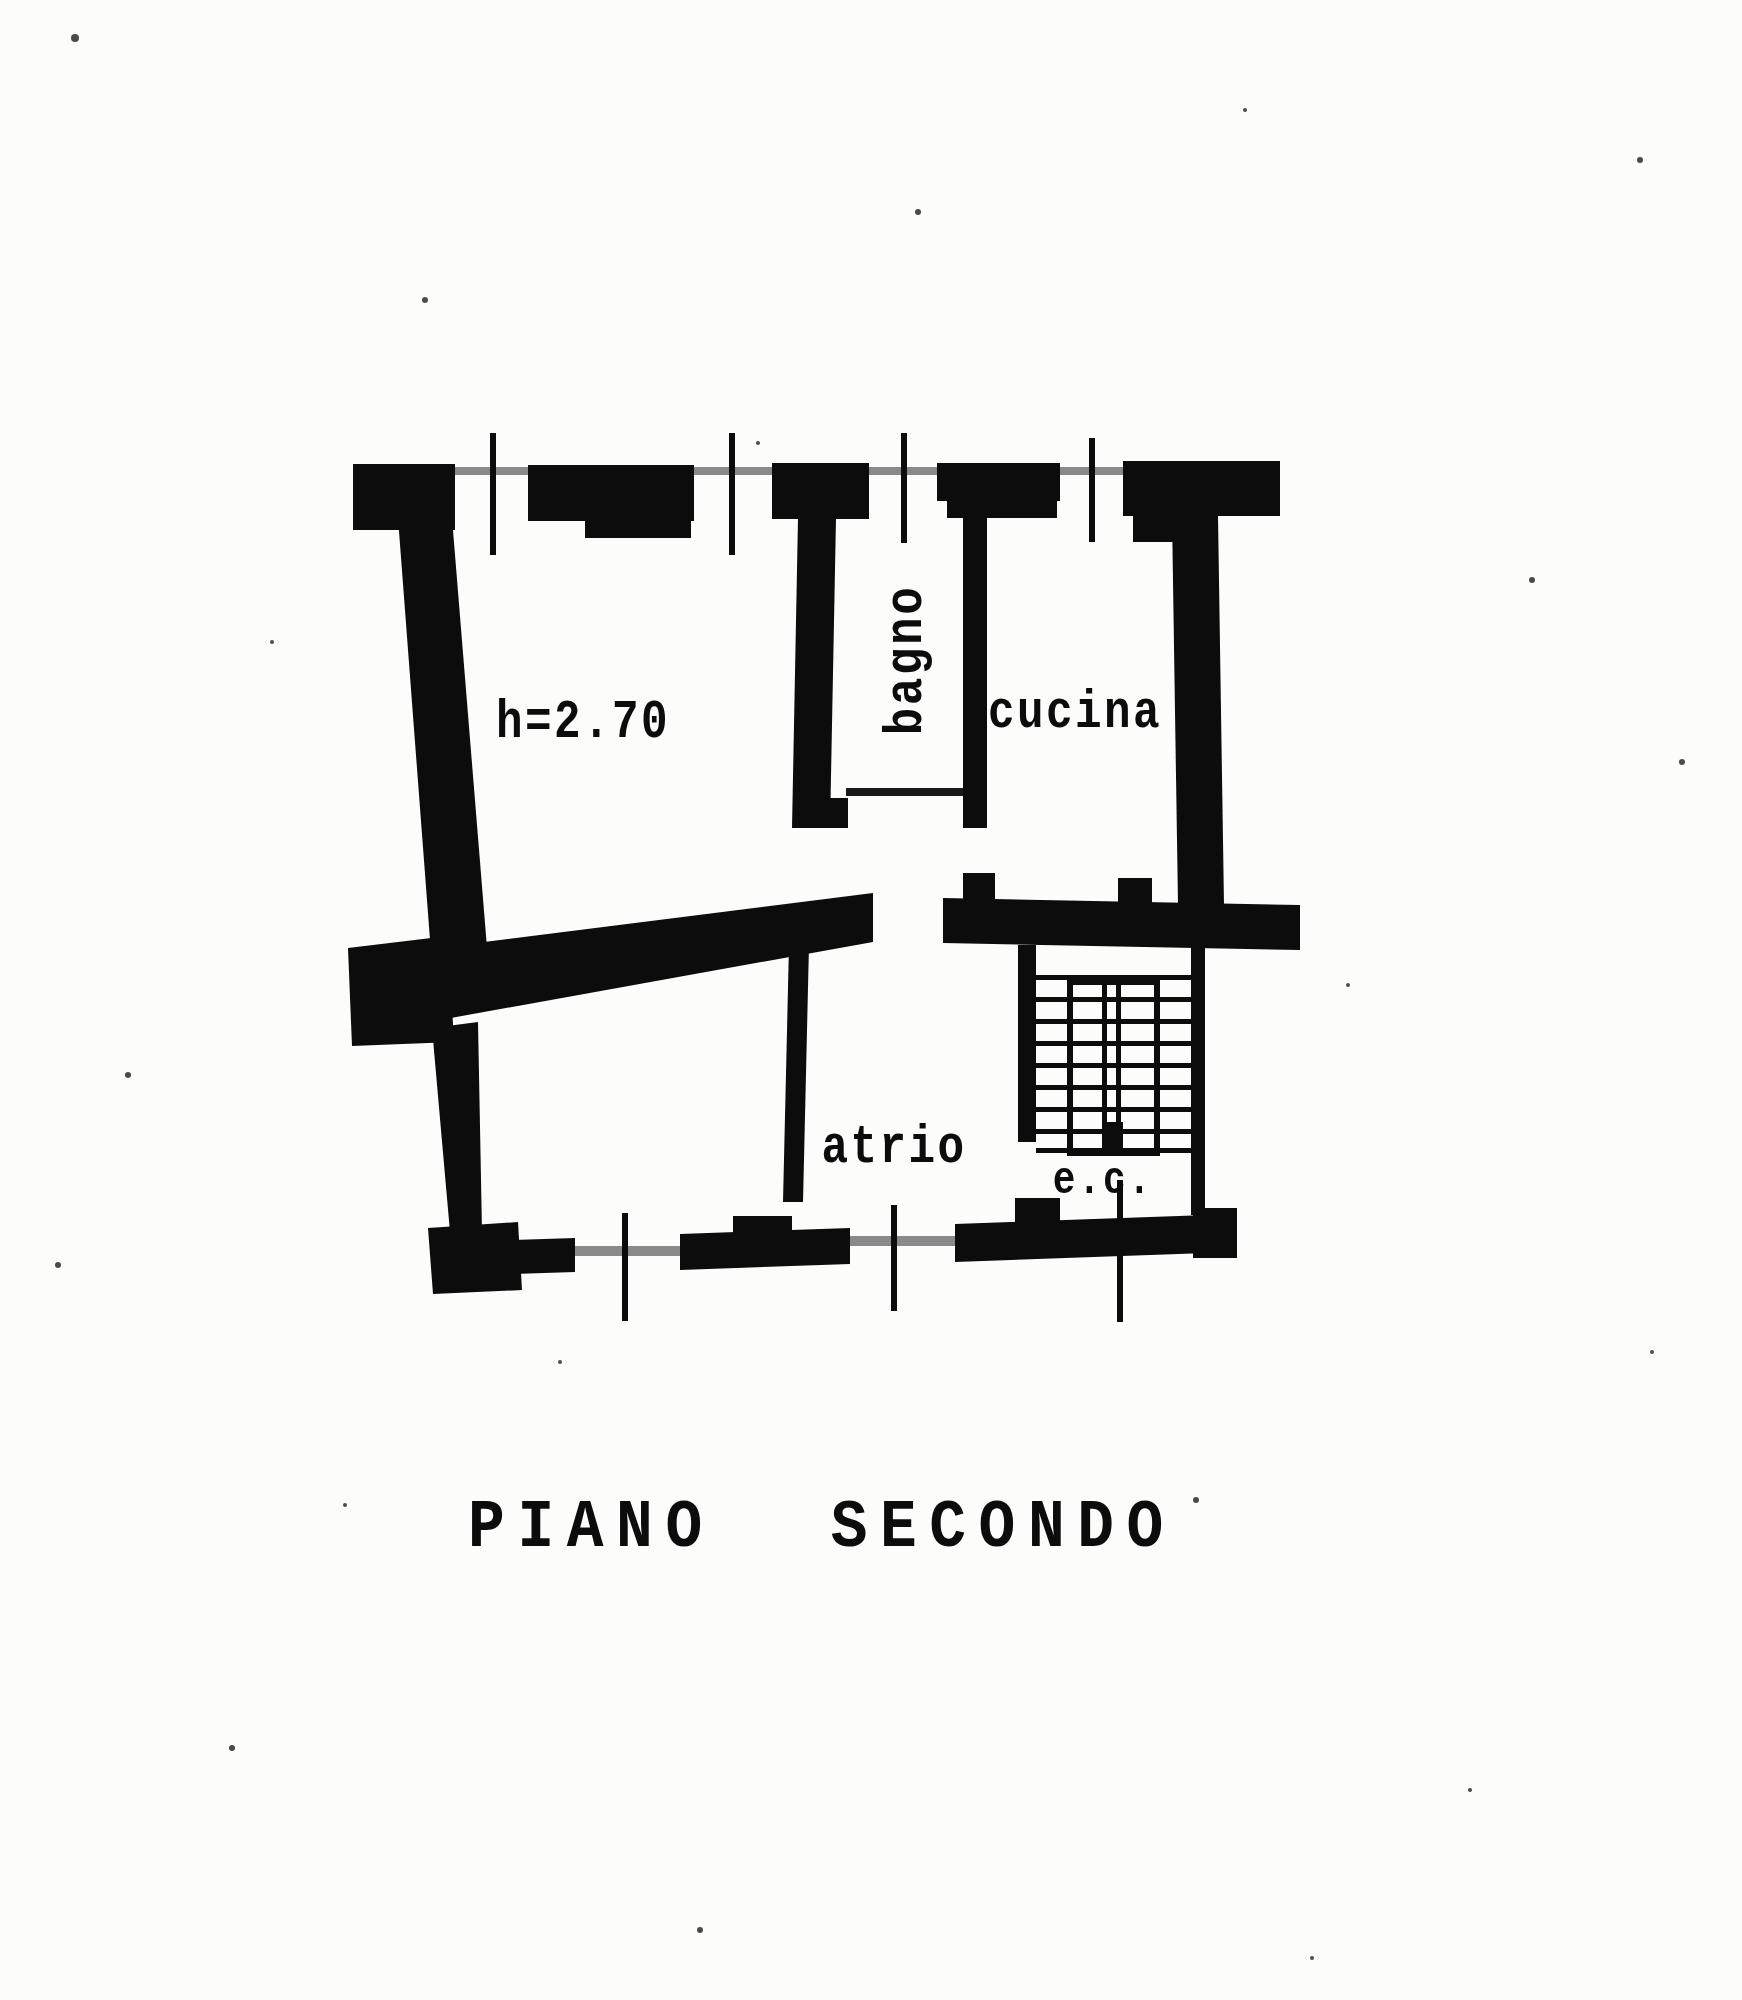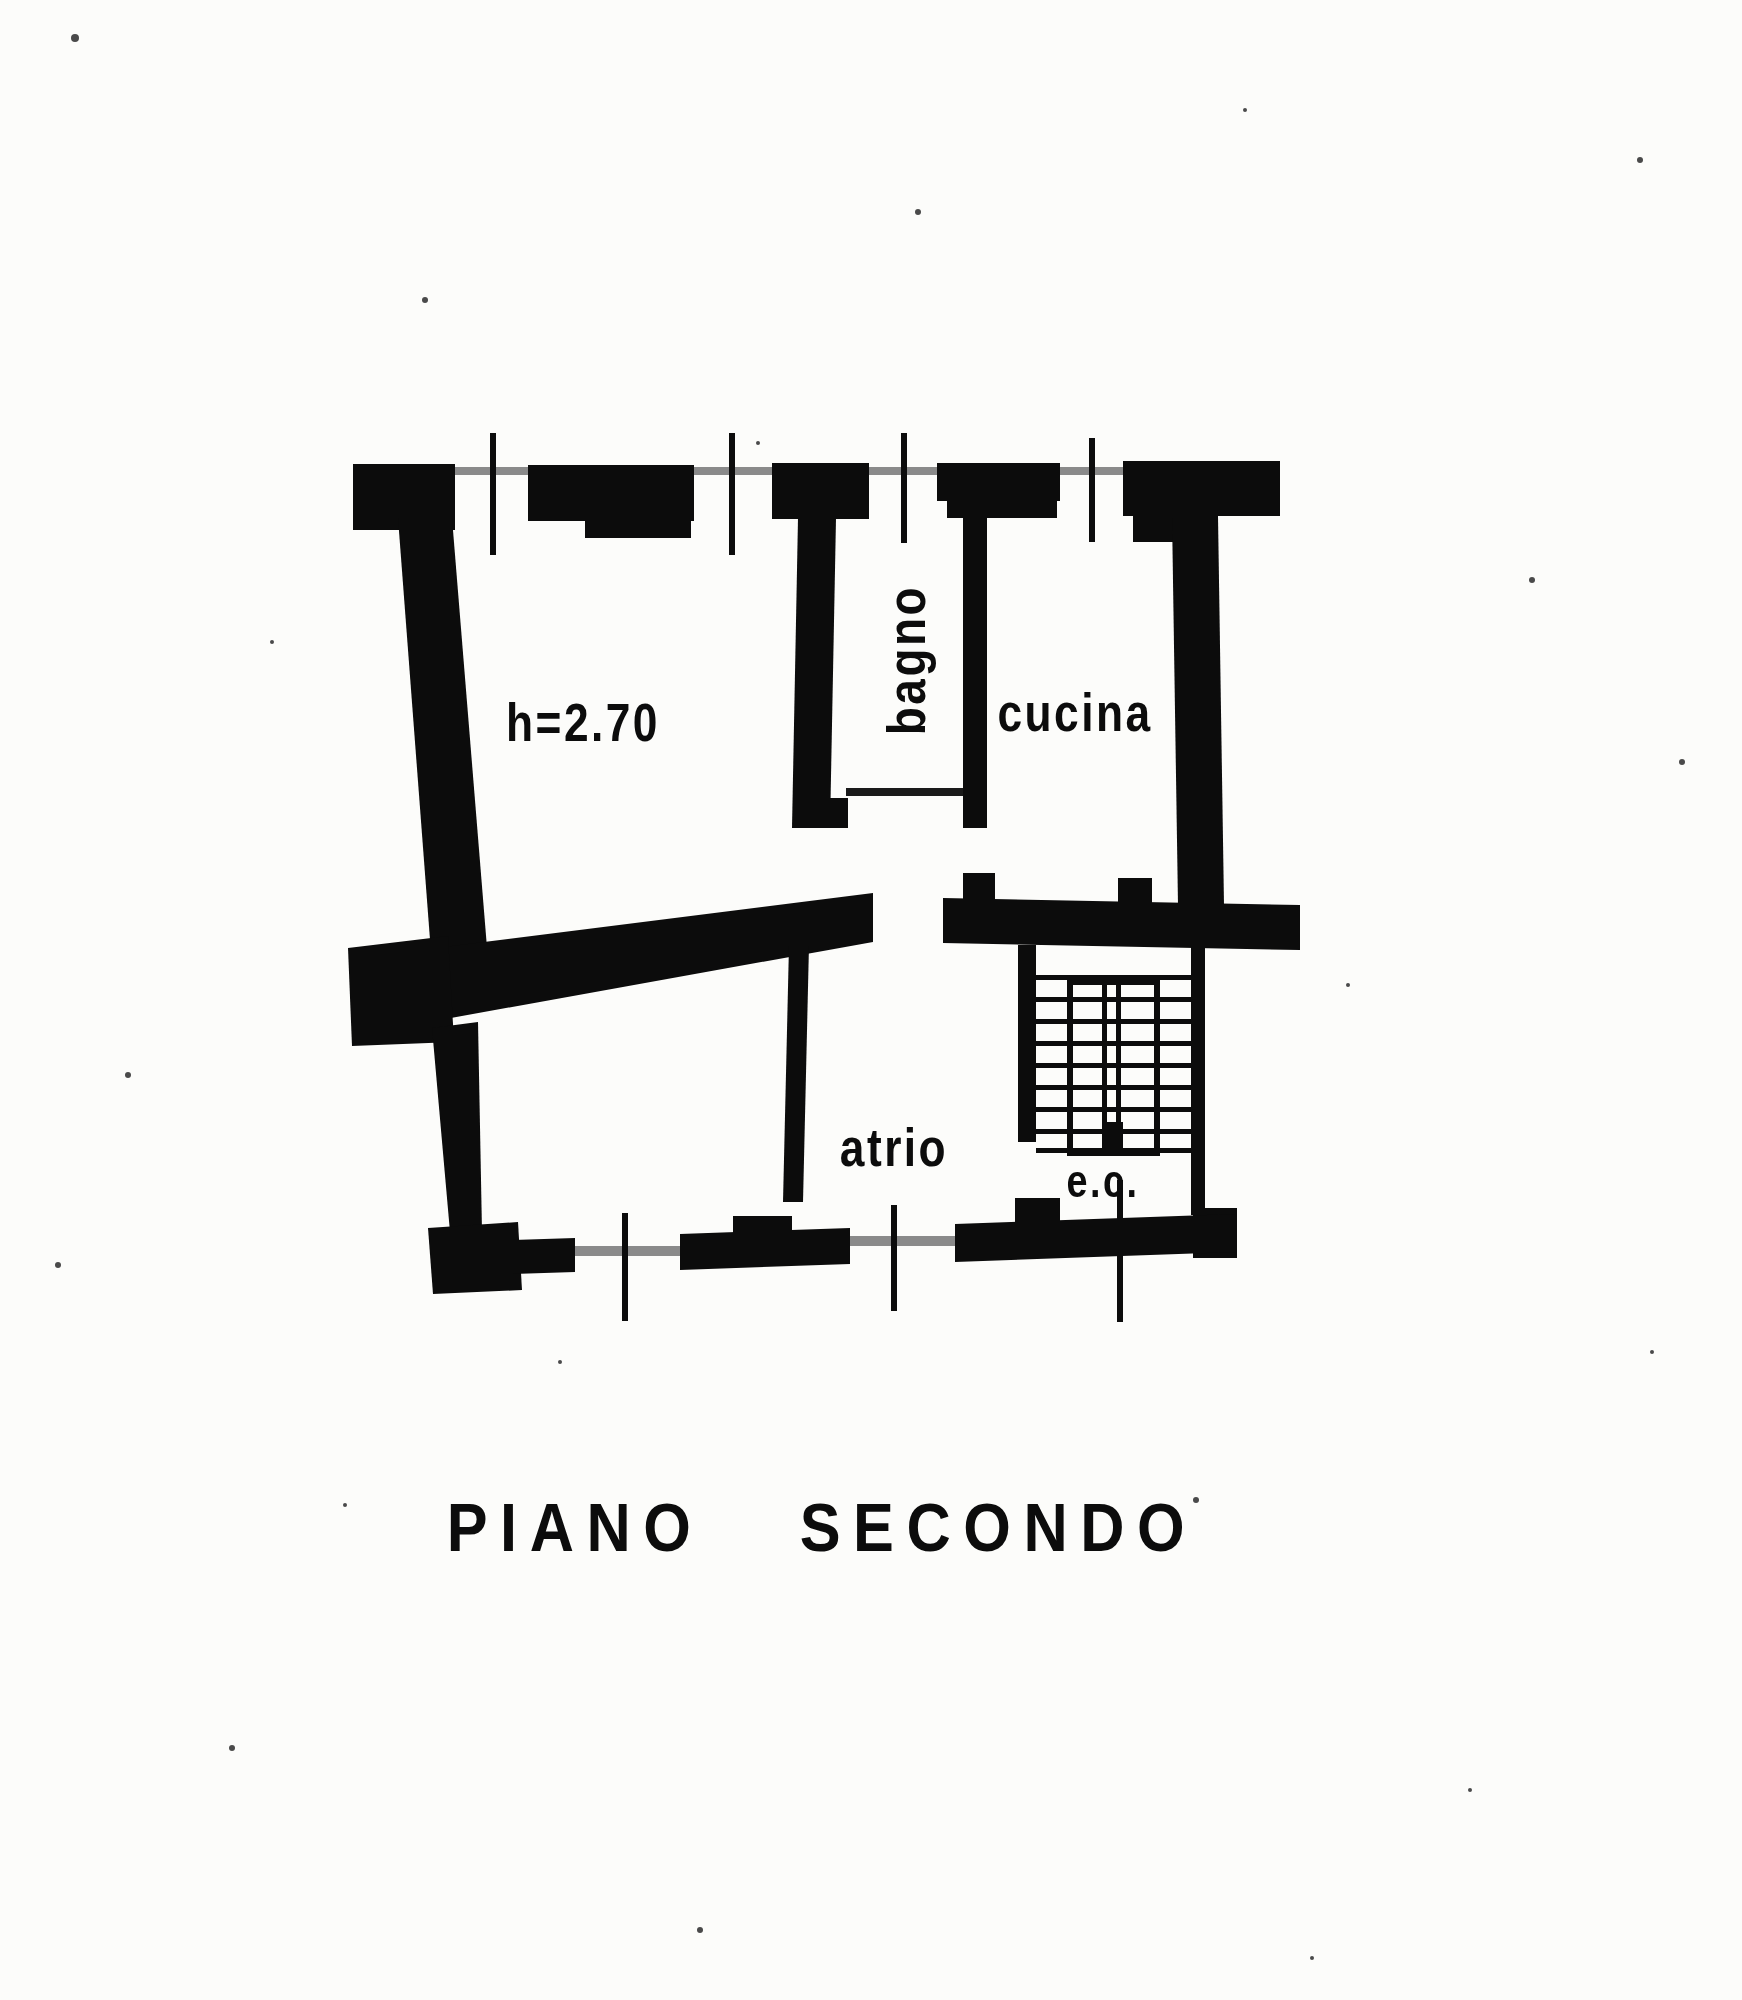--- a/index.html
+++ b/index.html
@@ -1,21 +1,21 @@
 <!DOCTYPE html>
 <html><head>
 <meta charset="utf-8">
 <style>
   html,body{margin:0;padding:0;background:#e8e8e6;}
   .page{
     position:relative;
     width:1742px;height:2000px;
     background:#fcfcfa;
     overflow:hidden;
-    font-family:Liberation Sans, sans-serif;
+    font-family:Liberation Mono, monospace;
   }
   .plan-svg{position:absolute;left:0;top:0;width:100%;height:100%;}
   .lbl{
     position:absolute;
     transform:translate(-50%,-50%) scaleX(0.82);
     color:#0c0c0c;
     font-weight:bold;
     white-space:nowrap;
     letter-spacing:3px;
   }

